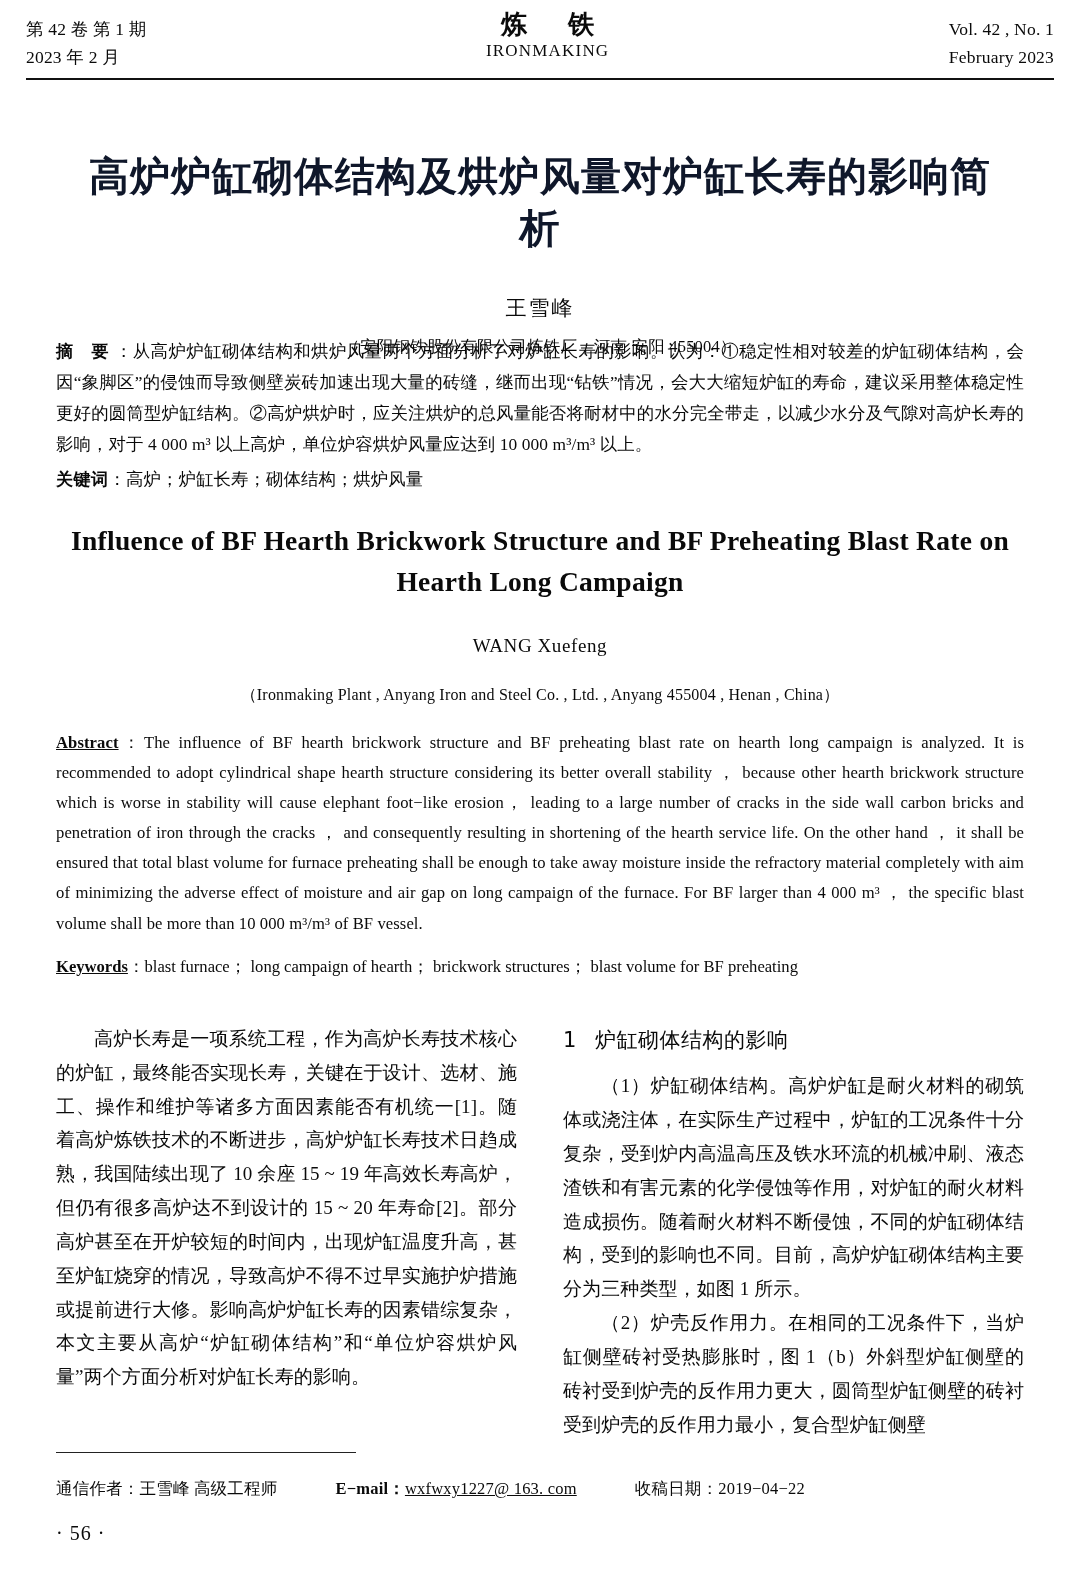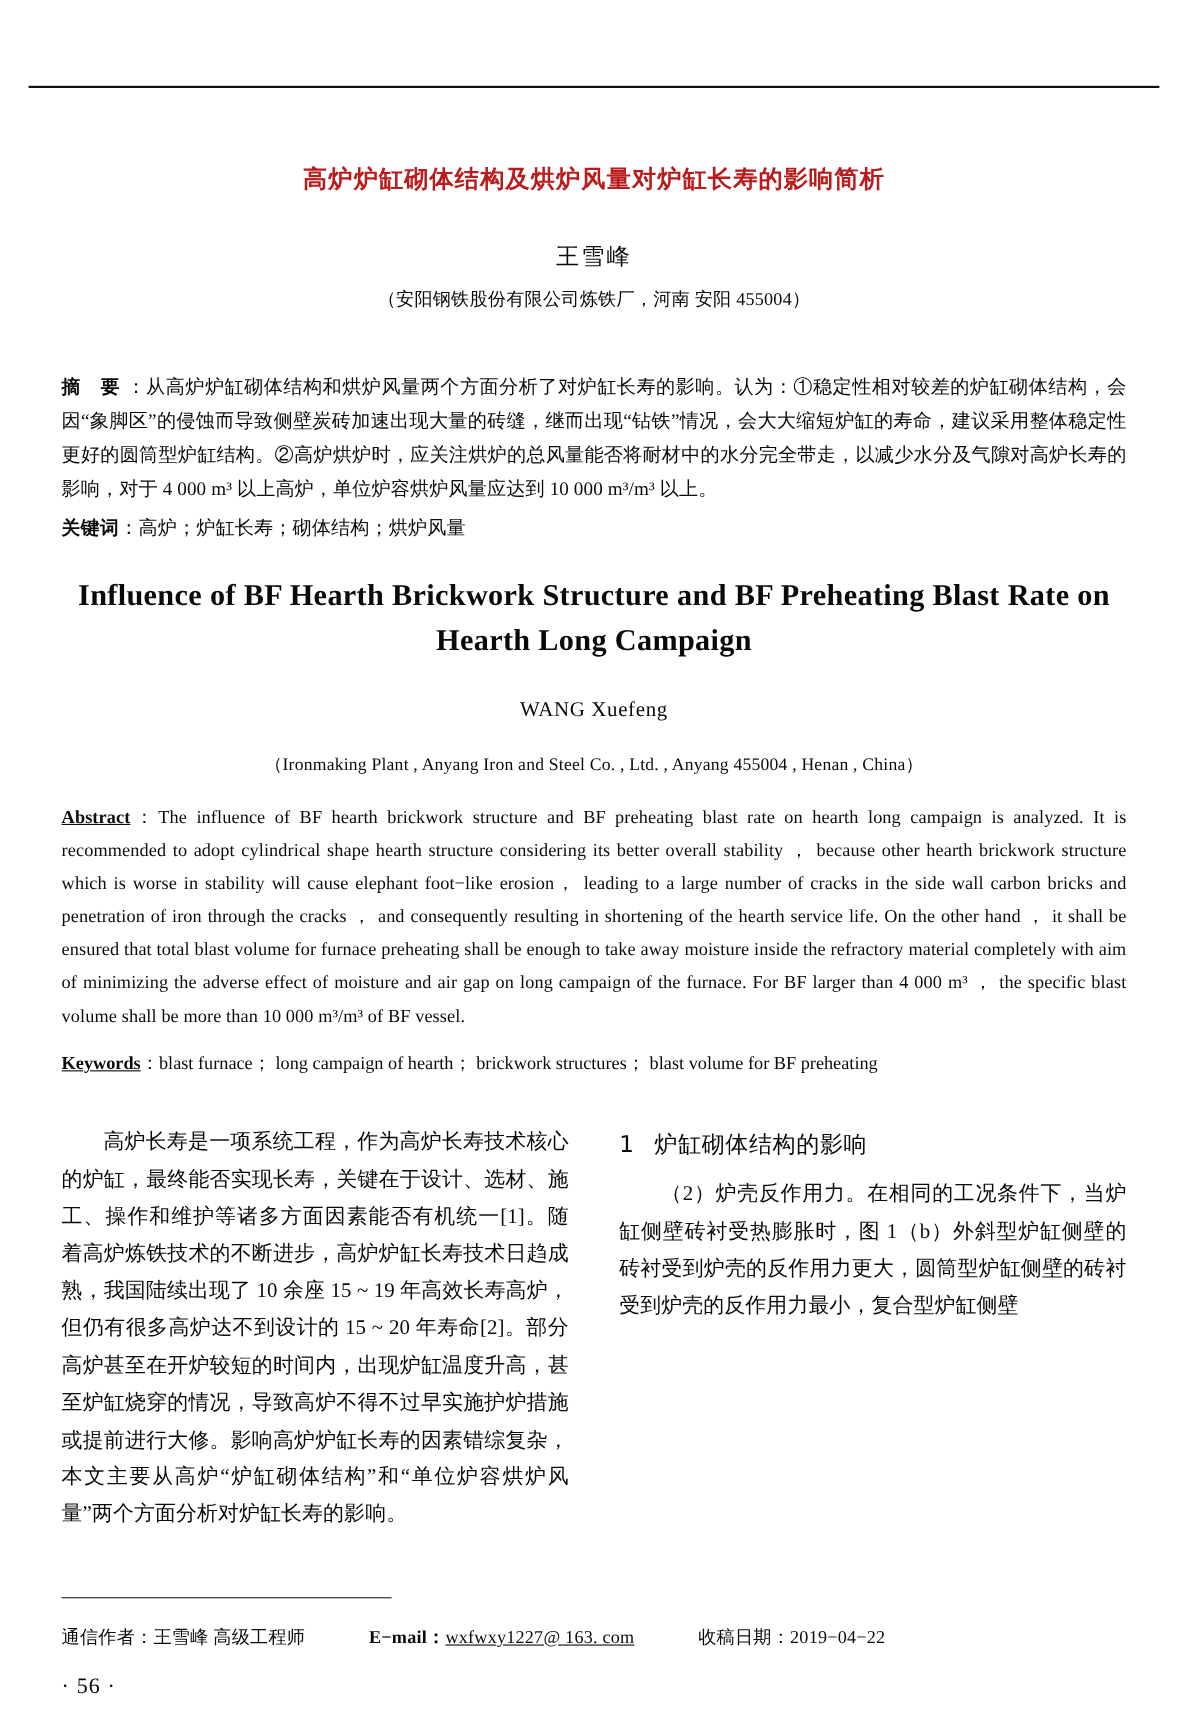--- a/index.html
+++ b/index.html
@@ -75,24 +75,24 @@
   .title-block {
     position: absolute;
     left: 70px;
     top: 150px;
     width: 940px;
     text-align: center;
   }
   .cn-title {
     font-family: "DejaVu Sans", "Liberation Sans", sans-serif;
     font-weight: bold;
-    font-size: 22px;
+    font-size: 40px;
     letter-spacing: 1px;
     line-height: 1.3;
-    color: #b91c1c;
+    color: #0f172a;
   }
   .cn-author {
     margin-top: 40px;
     font-size: 21px;
     letter-spacing: 2px;
   }
   .cn-affil {
     margin-top: 14px;
     font-size: 16.5px;
     letter-spacing: 0.2px;
@@ -225,20 +225,34 @@
     top: 1522px;
     font-size: 20px;
     letter-spacing: 1px;
   }
 </style>
 </head>
 <body>
 
 <div class="page">
 
+  <div class="masthead">
+    <div class="mast-left">
+      <div>第 42 卷  第 1 期</div>
+      <div>2023 年 2 月</div>
+    </div>
+    <div class="mast-center">
+      <div class="journal-cn">炼 铁</div>
+      <div class="journal-en">IRONMAKING</div>
+    </div>
+    <div class="mast-right">
+      <div>Vol. 42 , No. 1</div>
+      <div>February   2023</div>
+    </div>
+  </div>
   <div class="rule-top"></div>
 
   <div class="title-block">
     <div class="cn-title">高炉炉缸砌体结构及烘炉风量对炉缸长寿的影响简析</div>
     <div class="cn-author">王雪峰</div>
     <div class="cn-affil">（安阳钢铁股份有限公司炼铁厂，河南 安阳 455004）</div>
   </div>
 
   <div class="cn-abstract">
     <span class="lead">摘 要</span><span>：从高炉炉缸砌体结构和烘炉风量两个方面分析了对炉缸长寿的影响。认为：①稳定性相对较差的炉缸砌体结构，会因“象脚区”的侵蚀而导致侧壁炭砖加速出现大量的砖缝，继而出现“钻铁”情况，会大大缩短炉缸的寿命，建议采用整体稳定性更好的圆筒型炉缸结构。②高炉烘炉时，应关注烘炉的总风量能否将耐材中的水分完全带走，以减少水分及气隙对高炉长寿的影响，对于 4 000 m³ 以上高炉，单位炉容烘炉风量应达到 10 000 m³/m³ 以上。</span>
@@ -260,20 +274,21 @@
   </div>
 
   <div class="body-cols">
     <div class="col">
       <p>高炉长寿是一项系统工程，作为高炉长寿技术核心的炉缸，最终能否实现长寿，关键在于设计、选材、施工、操作和维护等诸多方面因素能否有机统一[1]。随着高炉炼铁技术的不断进步，高炉炉缸长寿技术日趋成熟，我国陆续出现了 10 余座 15 ~ 19 年高效长寿高炉，但仍有很多高炉达不到设计的 15 ~ 20 年寿命[2]。部分高炉甚至在开炉较短的时间内，出现炉缸温度升高，甚至炉缸烧穿的情况，导致高炉不得不过早实施护炉措施或提前进行大修。影响高炉炉缸长寿的因素错综复杂，本文主要从高炉“炉缸砌体结构”和“单位炉容烘炉风量”两个方面分析对炉缸长寿的影响。</p>
     </div>
     <div class="col">
       <div class="sec-head">
         <span class="num">1</span><span>炉缸砌体结构的影响</span>
       </div>
+      <p>（1）炉缸砌体结构。高炉炉缸是耐火材料的砌筑体或浇注体，在实际生产过程中，炉缸的工况条件十分复杂，受到炉内高温高压及铁水环流的机械冲刷、液态渣铁和有害元素的化学侵蚀等作用，对炉缸的耐火材料造成损伤。随着耐火材料不断侵蚀，不同的炉缸砌体结构，受到的影响也不同。目前，高炉炉缸砌体结构主要分为三种类型，如图 1 所示。</p>
       <p>（2）炉壳反作用力。在相同的工况条件下，当炉缸侧壁砖衬受热膨胀时，图 1（b）外斜型炉缸侧壁的砖衬受到炉壳的反作用力更大，圆筒型炉缸侧壁的砖衬受到炉壳的反作用力最小，复合型炉缸侧壁</p>
     </div>
   </div>
 
   <div class="rule-foot"></div>
   <div class="footer-line">
     <span class="f-corr"><span>通信作者：</span><span>王雪峰   高级工程师</span></span>
     <span class="f-mail"><span>E−mail：</span><span class="mval">wxfwxy1227@ 163. com</span></span>
     <span class="f-date"><span>收稿日期：</span><span>2019−04−22</span></span>
   </div>

